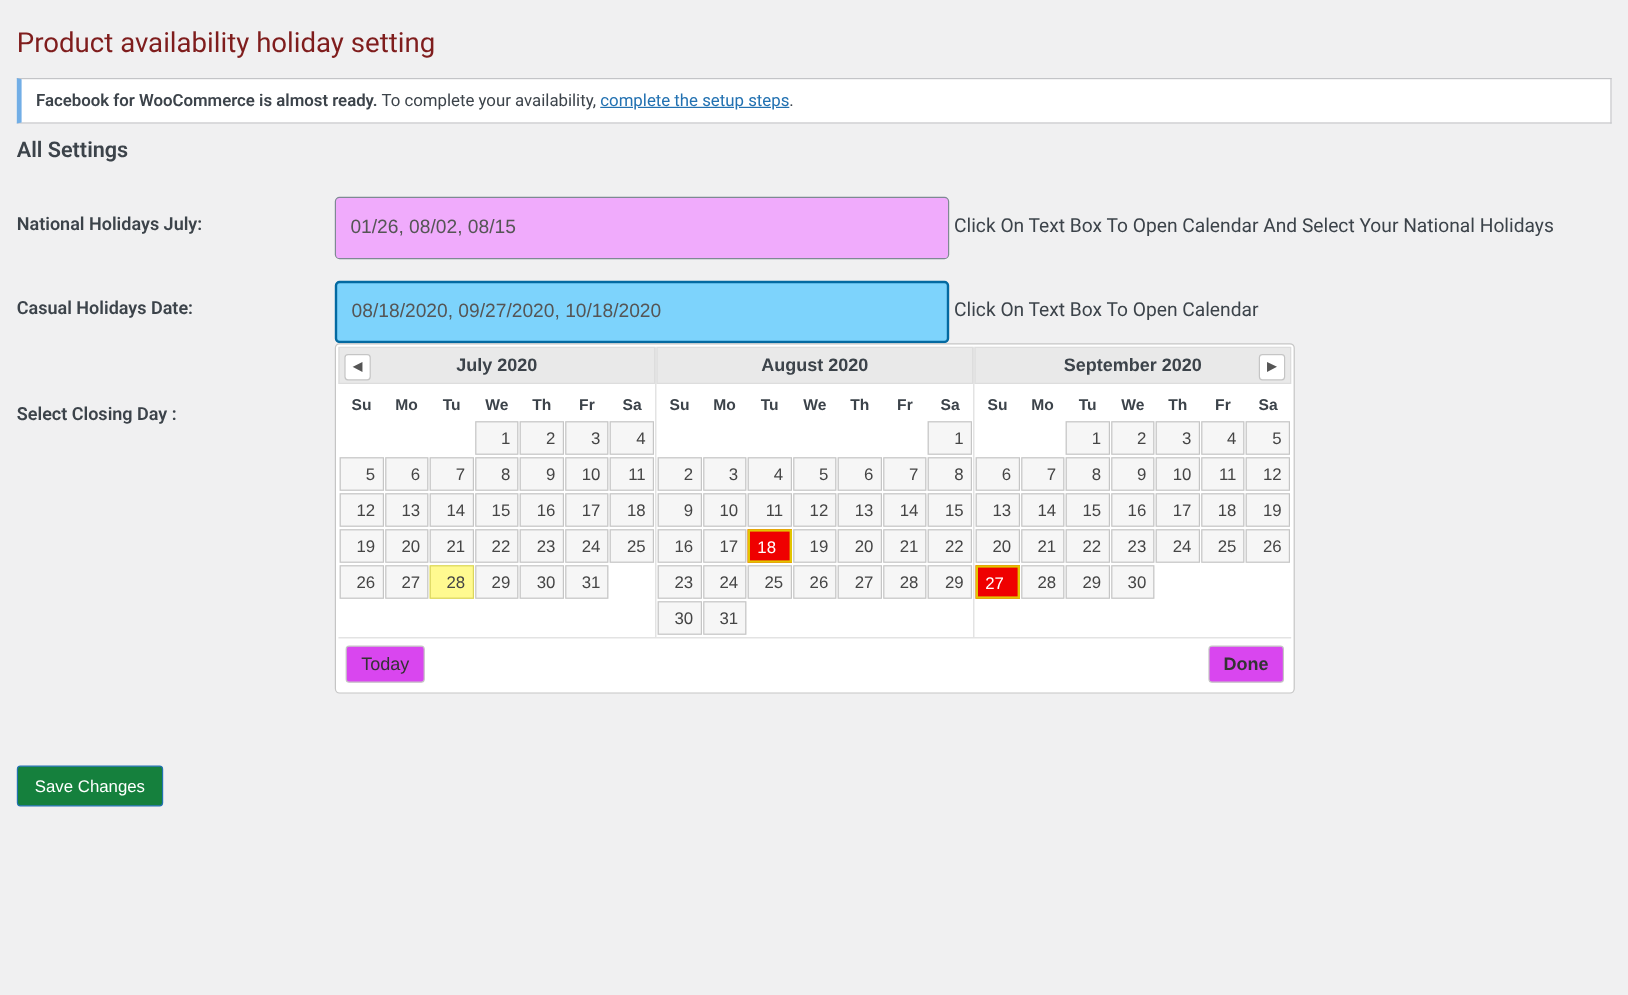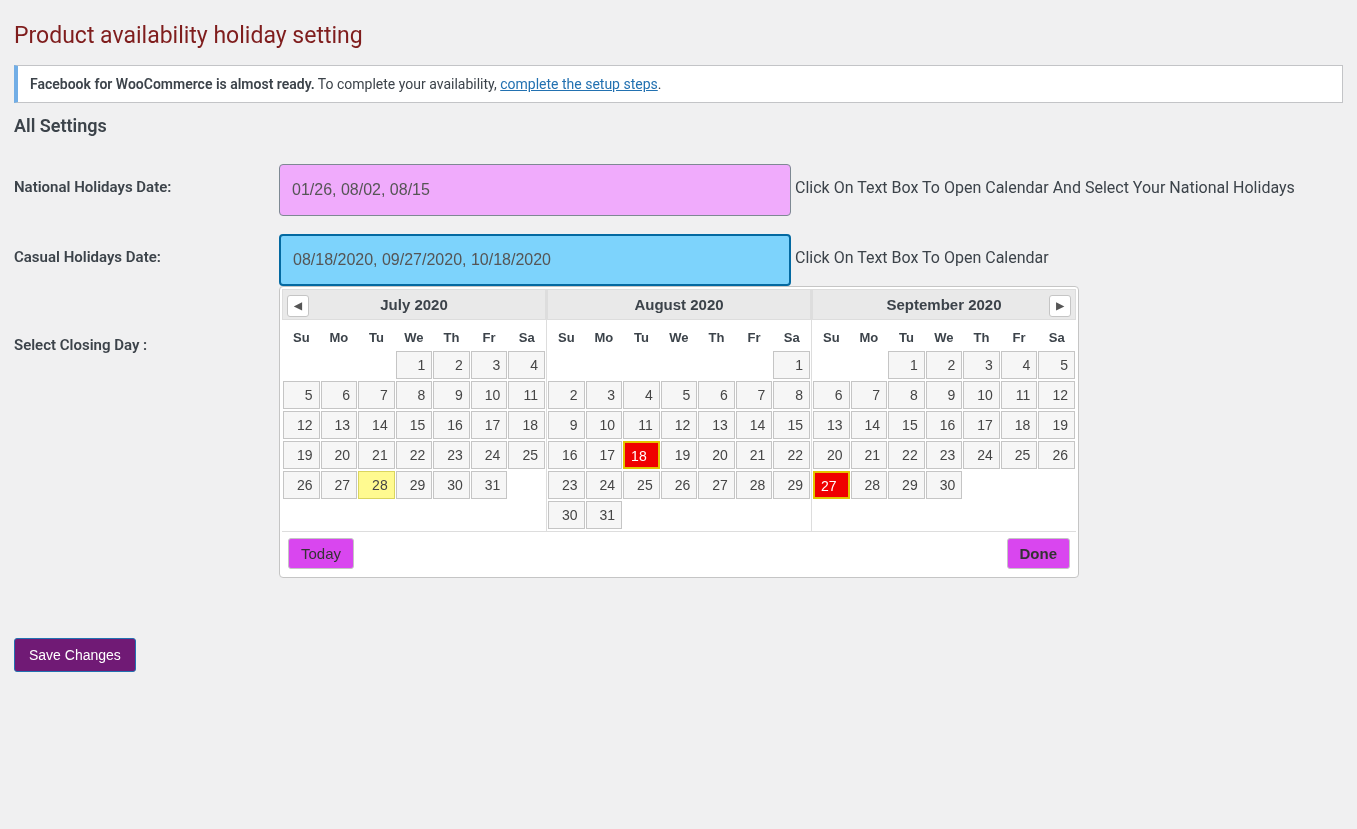--- a/index.html
+++ b/index.html
@@ -147,21 +147,21 @@
     background:#d946ef;
     padding:6px 12px;
     font-size:15px;
     border-radius:3px;
     cursor:pointer;
     color:#333;
   }
   .dp-btn.done { font-weight:bold; }
   .save-btn {
     margin-top: 42px;
-    background:#701a75;
+    background:#15803d;
     color:#fff;
     border:1px solid #2271b1;
     border-radius:3px;
     font-size:14px;
     padding:8px 14px;
     cursor:pointer;
   }
 </style>
 </head>
 <body>
@@ -170,21 +170,21 @@
 
 <h1>Product availability holiday setting</h1>
 
 <div class="notice">
   <b>Facebook for WooCommerce is almost ready.</b><span> To complete your availability, </span><a href="#">complete the setup steps</a><span>.</span>
 </div>
 
 <h2 class="subhead">All Settings</h2>
 
 <div class="row">
-  <div class="row-label">National Holidays Date:</div>
+  <div class="row-label">National Holidays July:</div>
   <div class="row-field">
     <input type="text" class="text-input" value="01/26, 08/02, 08/15" style="">
   </div>
   <span class="hint">Click On Text Box To Open Calendar And Select Your National Holidays</span>
 </div>
 
 <div class="row" style="margin-bottom:0;">
   <div class="row-label">Casual Holidays Date:</div>
   <div class="row-field">
     <input type="text" class="text-input focused" value="08/18/2020, 09/27/2020, 10/18/2020" style="">

